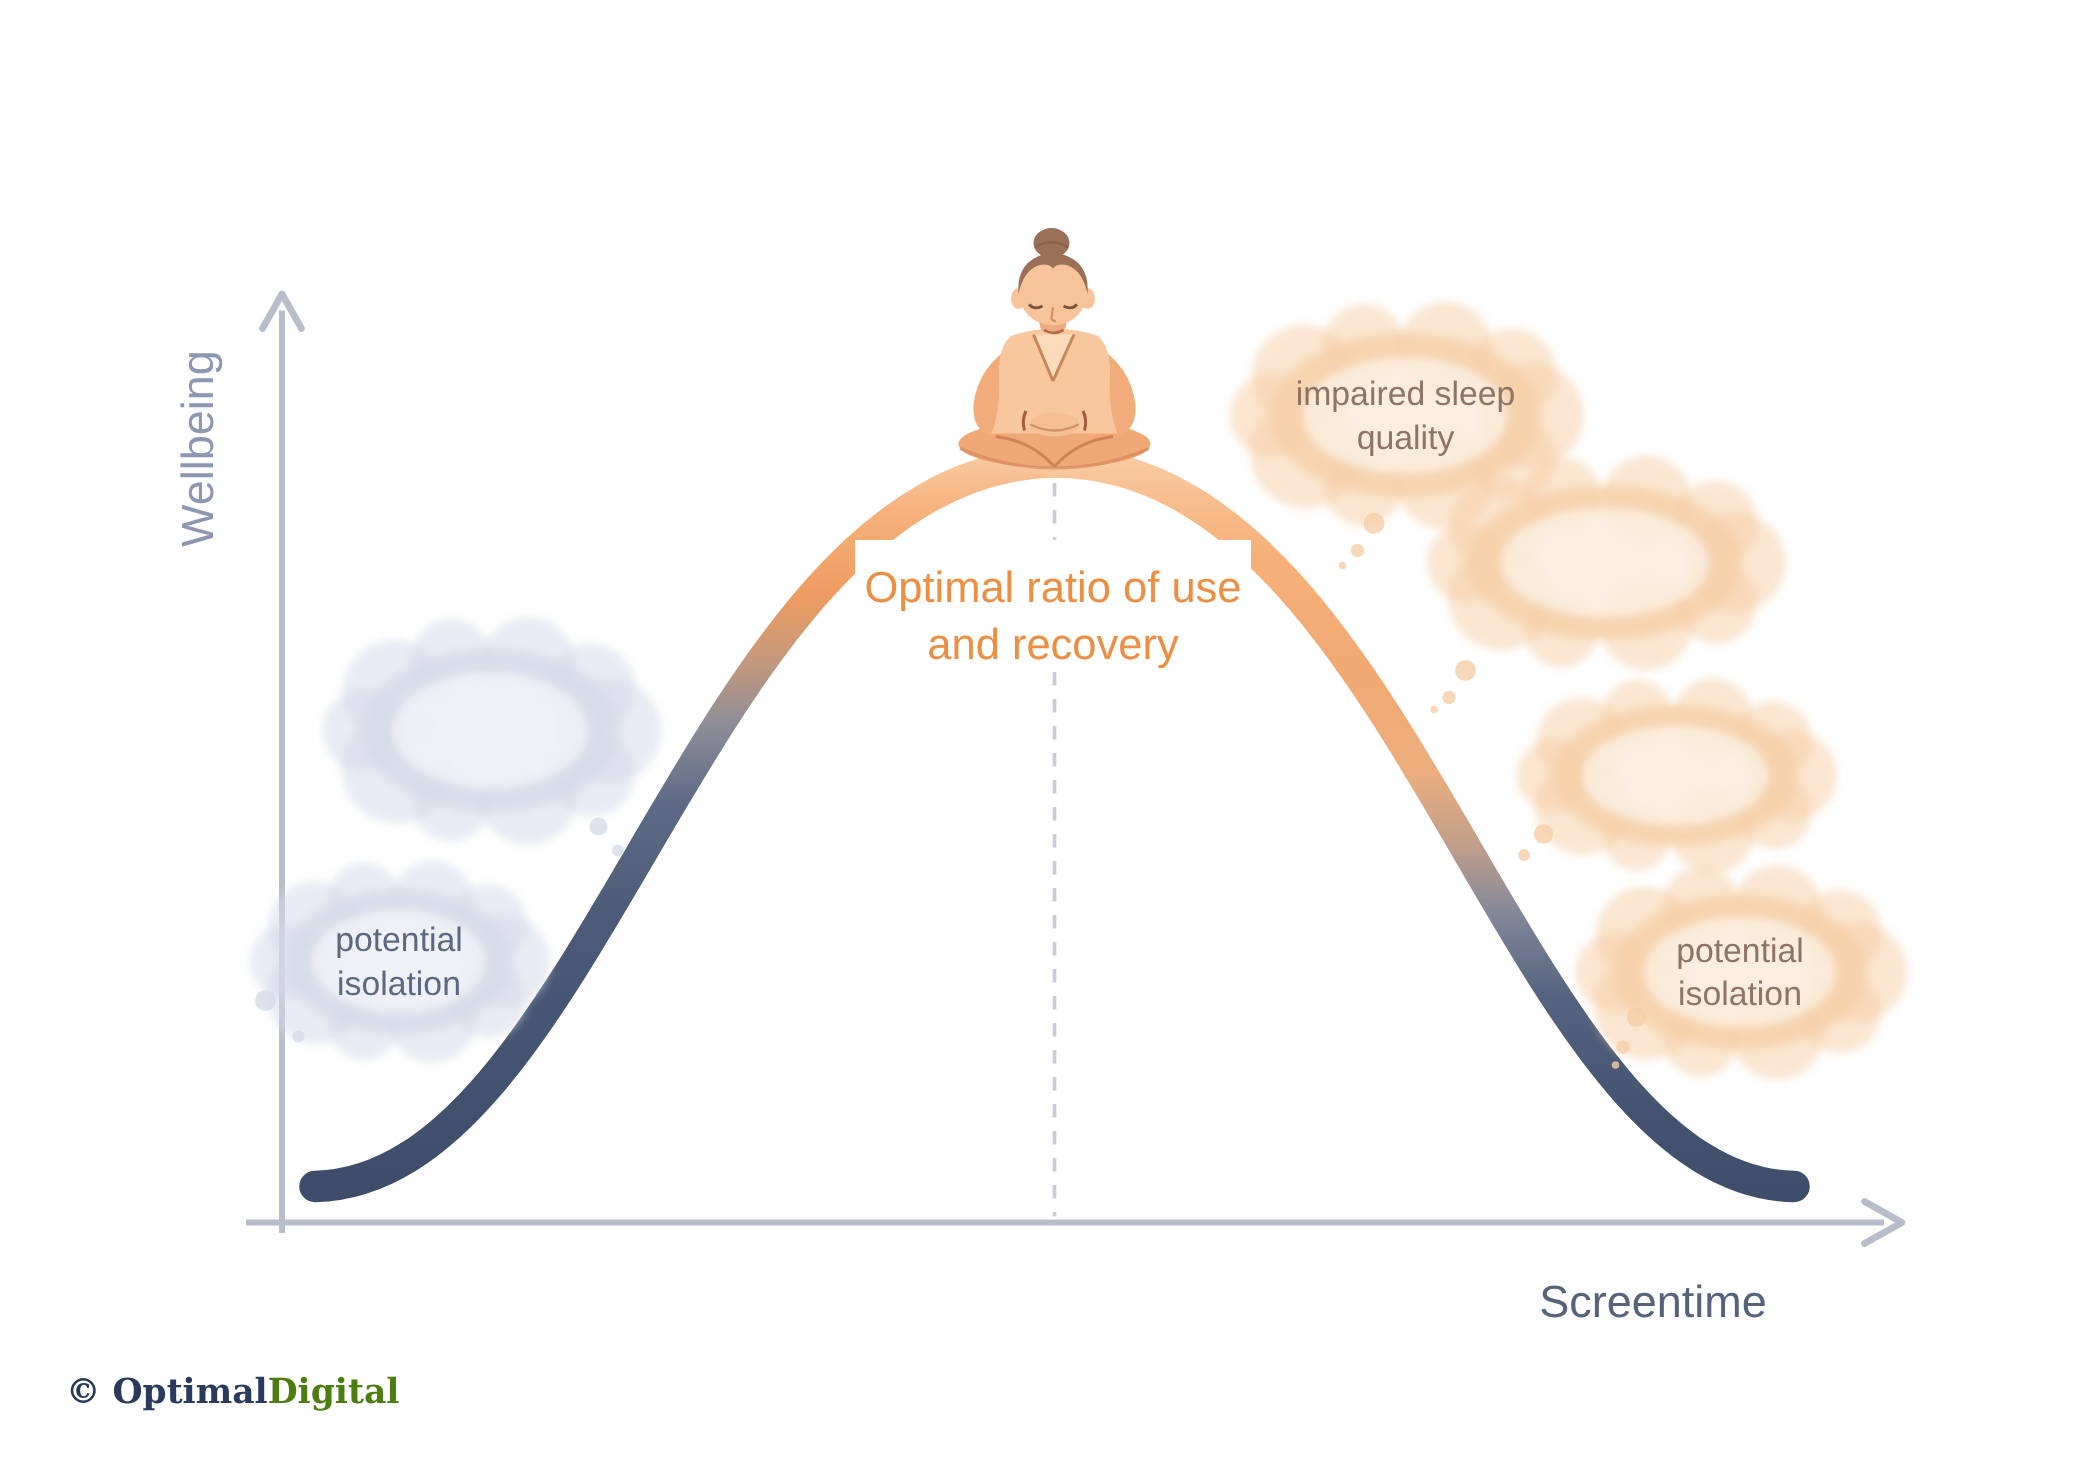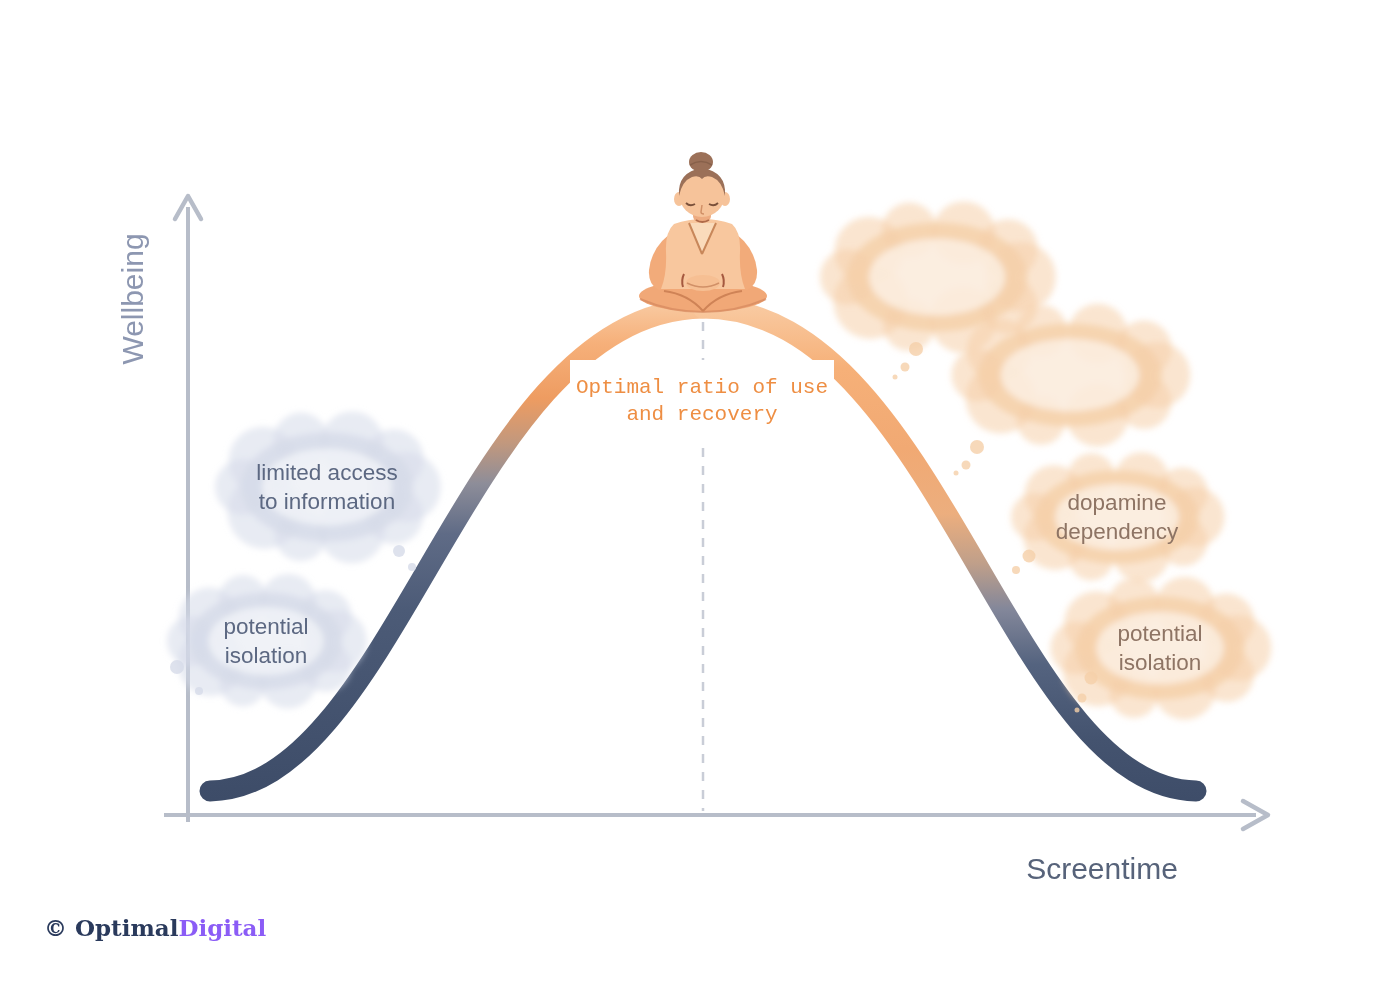--- a/index.html
+++ b/index.html
@@ -10,32 +10,32 @@
   .title { position:absolute; top:78px; left:0; width:100%; text-align:center;
            font-family:"DejaVu Serif", serif; font-weight:bold; font-size:35px;
            color:#2a3a5c; letter-spacing:.5px; }
 
   .btext { position:absolute; text-align:center; font-size:22.5px; line-height:1.28;
            white-space:pre-line; }
   .lside { color:#5c6882; }
   .rside { color:#8e7464; }
 
   .optimal { position:absolute; left:570px; top:360px; width:264px; height:80px;
-             background:#ffffff; color:#ee8e43; font-size:21px; line-height:1.3;
+             background:#ffffff; color:#ee8e43; font-size:29px; line-height:1.3;
              text-align:center; padding-top:14px; box-sizing:border-box;
-             white-space:pre-line;font-family:Liberation Mono, monospace; }
+             white-space:pre-line; }
 
   .ylab { position:absolute; left:52px; top:282px; width:162px; text-align:center;
           transform:rotate(-90deg); font-size:30px; color:#8d97b1; }
   .xlab { position:absolute; left:1021px; top:852px; width:162px; text-align:center;
           font-size:30px; color:#57637a; }
 
   .brand { position:absolute; left:44px; top:914px; font-family:"DejaVu Serif", serif;
            font-weight:bold; font-size:23px; color:#2a3a5c; }
-  .brand .accent { color:#8b5cf6;text-align:center; }
+  .brand .accent { color:#4d7c0f;text-align:center; }
 </style>
 </head>
 <body>
 
 <div class="stage">
 
   <svg class="canvas" width="1400" height="986" viewBox="0 0 1400 986">
     <defs>
       <linearGradient id="gradL" gradientUnits="userSpaceOnUse" x1="0" y1="298" x2="0" y2="800">
         <stop offset="0" stop-color="#f9cda6"></stop>
@@ -217,24 +217,22 @@
     </g>
   </svg>
 
 
   <div class="ylab">Wellbeing</div>
   <div class="xlab">Screentime</div>
 
   <div class="optimal">Optimal ratio of use
 and recovery</div>
 
-  <div class="btext lside" style="left:222px; top:459px; width:210px;">limited access
-to information</div>
   <div class="btext lside" style="left:161px; top:613px; width:210px;">potential
 isolation</div>
 
-  <div class="btext rside" style="left:1012px; top:489px; width:210px;">dopamine
-dependency</div>
+  <div class="btext rside" style="left:832px; top:249px; width:210px;">impaired  sleep
+quality</div>
   <div class="btext rside" style="left:1055px; top:620px; width:210px;">potential
 isolation</div>
 
   <div class="brand"><span>© Optimal</span><span class="accent">Digital</span></div>
 </div>
 
 </body></html>

